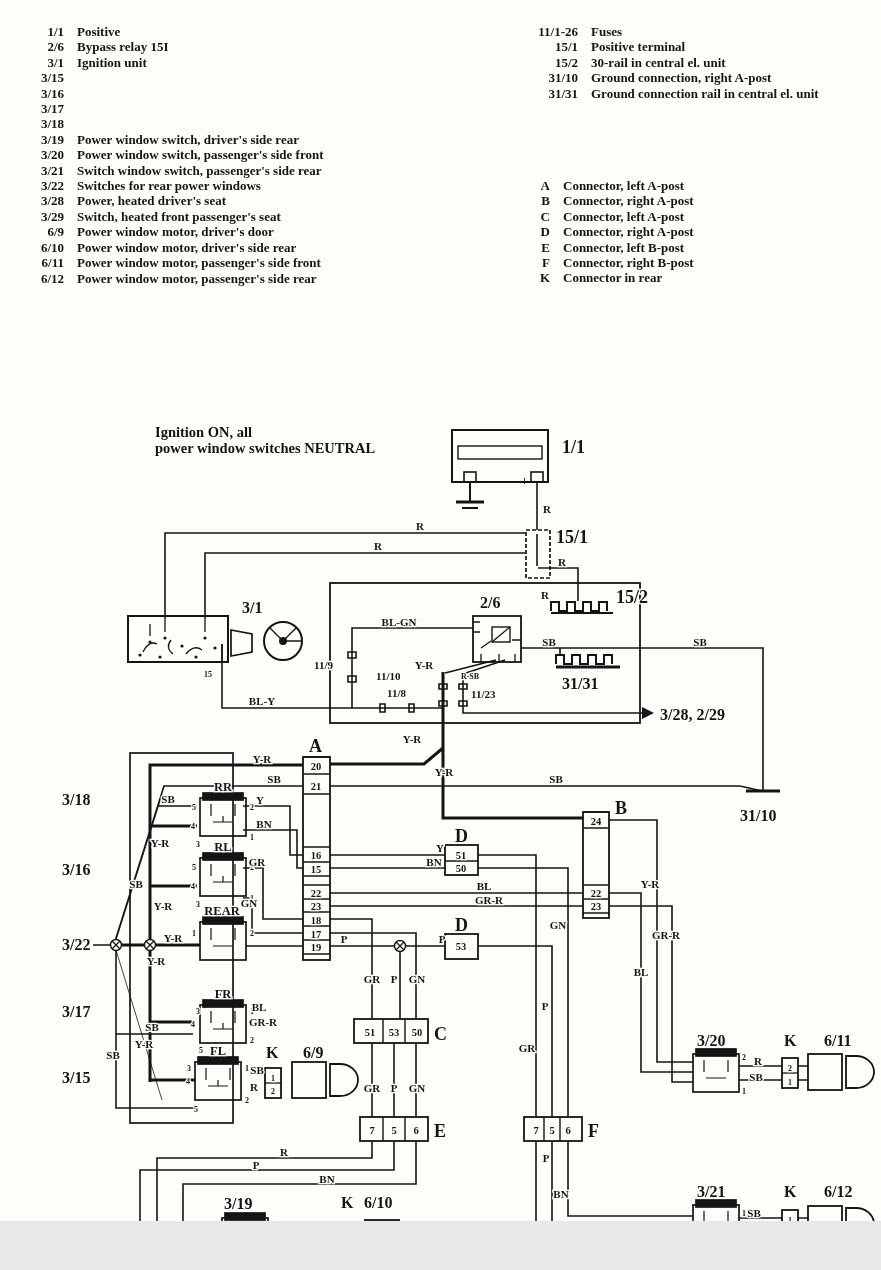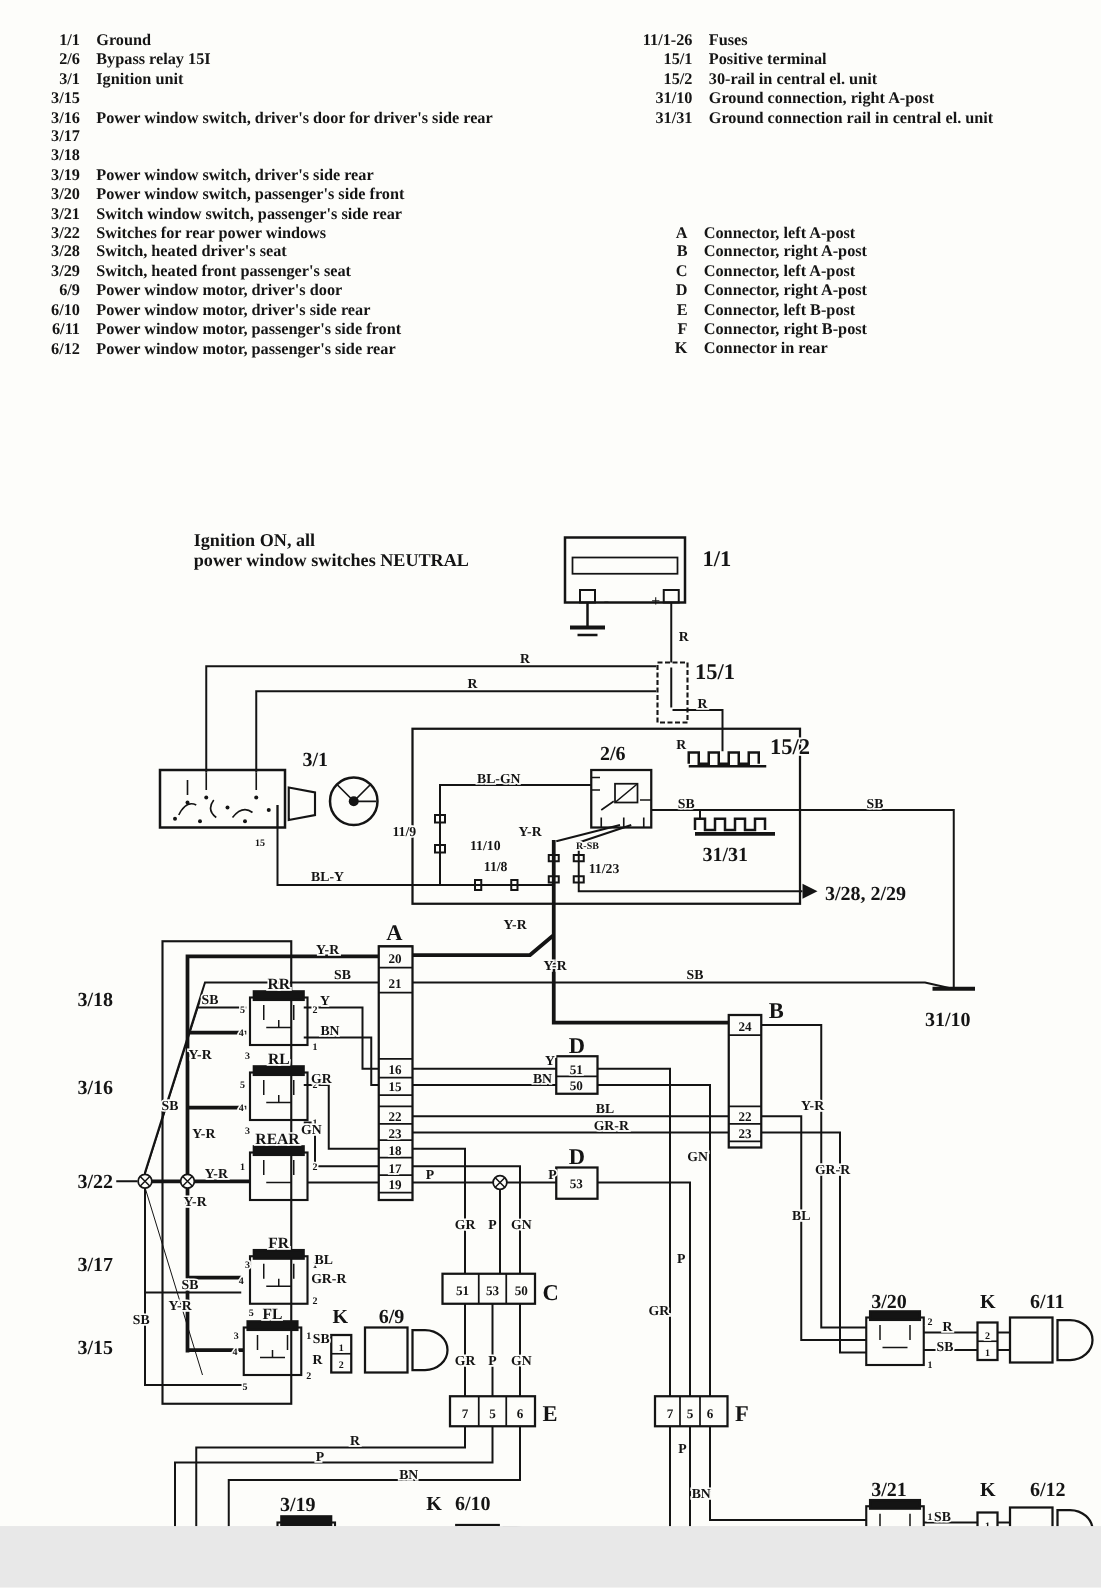--- a/index.html
+++ b/index.html
@@ -2,21 +2,21 @@
 <html><head>
 <meta charset="utf-8">
 <style>
   html,body{margin:0;padding:0;background:#e8e8e8;}
   #page{position:relative;width:881px;height:1221px;background:#fdfdfa;font-family:"Liberation Serif",serif;color:#151515;overflow:hidden;}
   .legend{position:absolute;font-weight:bold;font-size:13px;line-height:15.4px;}
   .legend .row{display:flex;}
   .legend .ref{width:56px;text-align:right;flex:0 0 56px;}
   .legend .lbl{padding-left:13px;white-space:nowrap;}
   #lg-left{left:8px;top:24px;}
-  #lg-right{left:498px;top:24px;}
+  #lg-right{left:522px;top:24px;}
   #lg-conn{left:498px;top:178px;}
   #lg-conn .ref{width:52px;flex:0 0 52px;}
   svg{position:absolute;left:0;top:420px;}
   svg text{fill:#141414;font-family:"Liberation Serif",serif;font-weight:bold;paint-order:stroke;stroke:#fdfdfa;stroke-width:2.6px;}
   .t11{font-size:11px;}
   .t14{font-size:14.5px;}
   .t15{font-size:16px;}
   .t17{font-size:18px;}
   .t10{font-size:10.5px;}
   .t8{font-size:8px;}
@@ -24,36 +24,35 @@
   .nostroke{stroke-width:0;}
 </style>
 </head>
 <body>
 
 <div id="page">
 
   <div class="legend" id="lg-left">
     <div class="row">
         <span class="ref">1/1</span>
-        <span class="lbl">Ground</span>
+        <span class="lbl">Positive</span>
       </div>
     <div class="row">
         <span class="ref">2/6</span>
         <span class="lbl">Bypass relay 15I</span>
       </div>
     <div class="row">
         <span class="ref">3/1</span>
         <span class="lbl">Ignition unit</span>
       </div>
     <div class="row">
         <span class="ref">3/15</span>
       </div>
     <div class="row">
         <span class="ref">3/16</span>
-        <span class="lbl">Power window switch, driver's door for driver's side rear</span>
       </div>
     <div class="row">
         <span class="ref">3/17</span>
       </div>
     <div class="row">
         <span class="ref">3/18</span>
       </div>
     <div class="row">
         <span class="ref">3/19</span>
         <span class="lbl">Power window switch, driver's side rear</span>
@@ -65,21 +64,21 @@
     <div class="row">
         <span class="ref">3/21</span>
         <span class="lbl">Switch window switch, passenger's side rear</span>
       </div>
     <div class="row">
         <span class="ref">3/22</span>
         <span class="lbl">Switches for rear power windows</span>
       </div>
     <div class="row">
         <span class="ref">3/28</span>
-        <span class="lbl">Switch, heated driver's seat</span>
+        <span class="lbl">Power, heated driver's seat</span>
       </div>
     <div class="row">
         <span class="ref">3/29</span>
         <span class="lbl">Switch, heated front passenger's seat</span>
       </div>
     <div class="row">
         <span class="ref">6/9</span>
         <span class="lbl">Power window motor, driver's door</span>
       </div>
     <div class="row">

